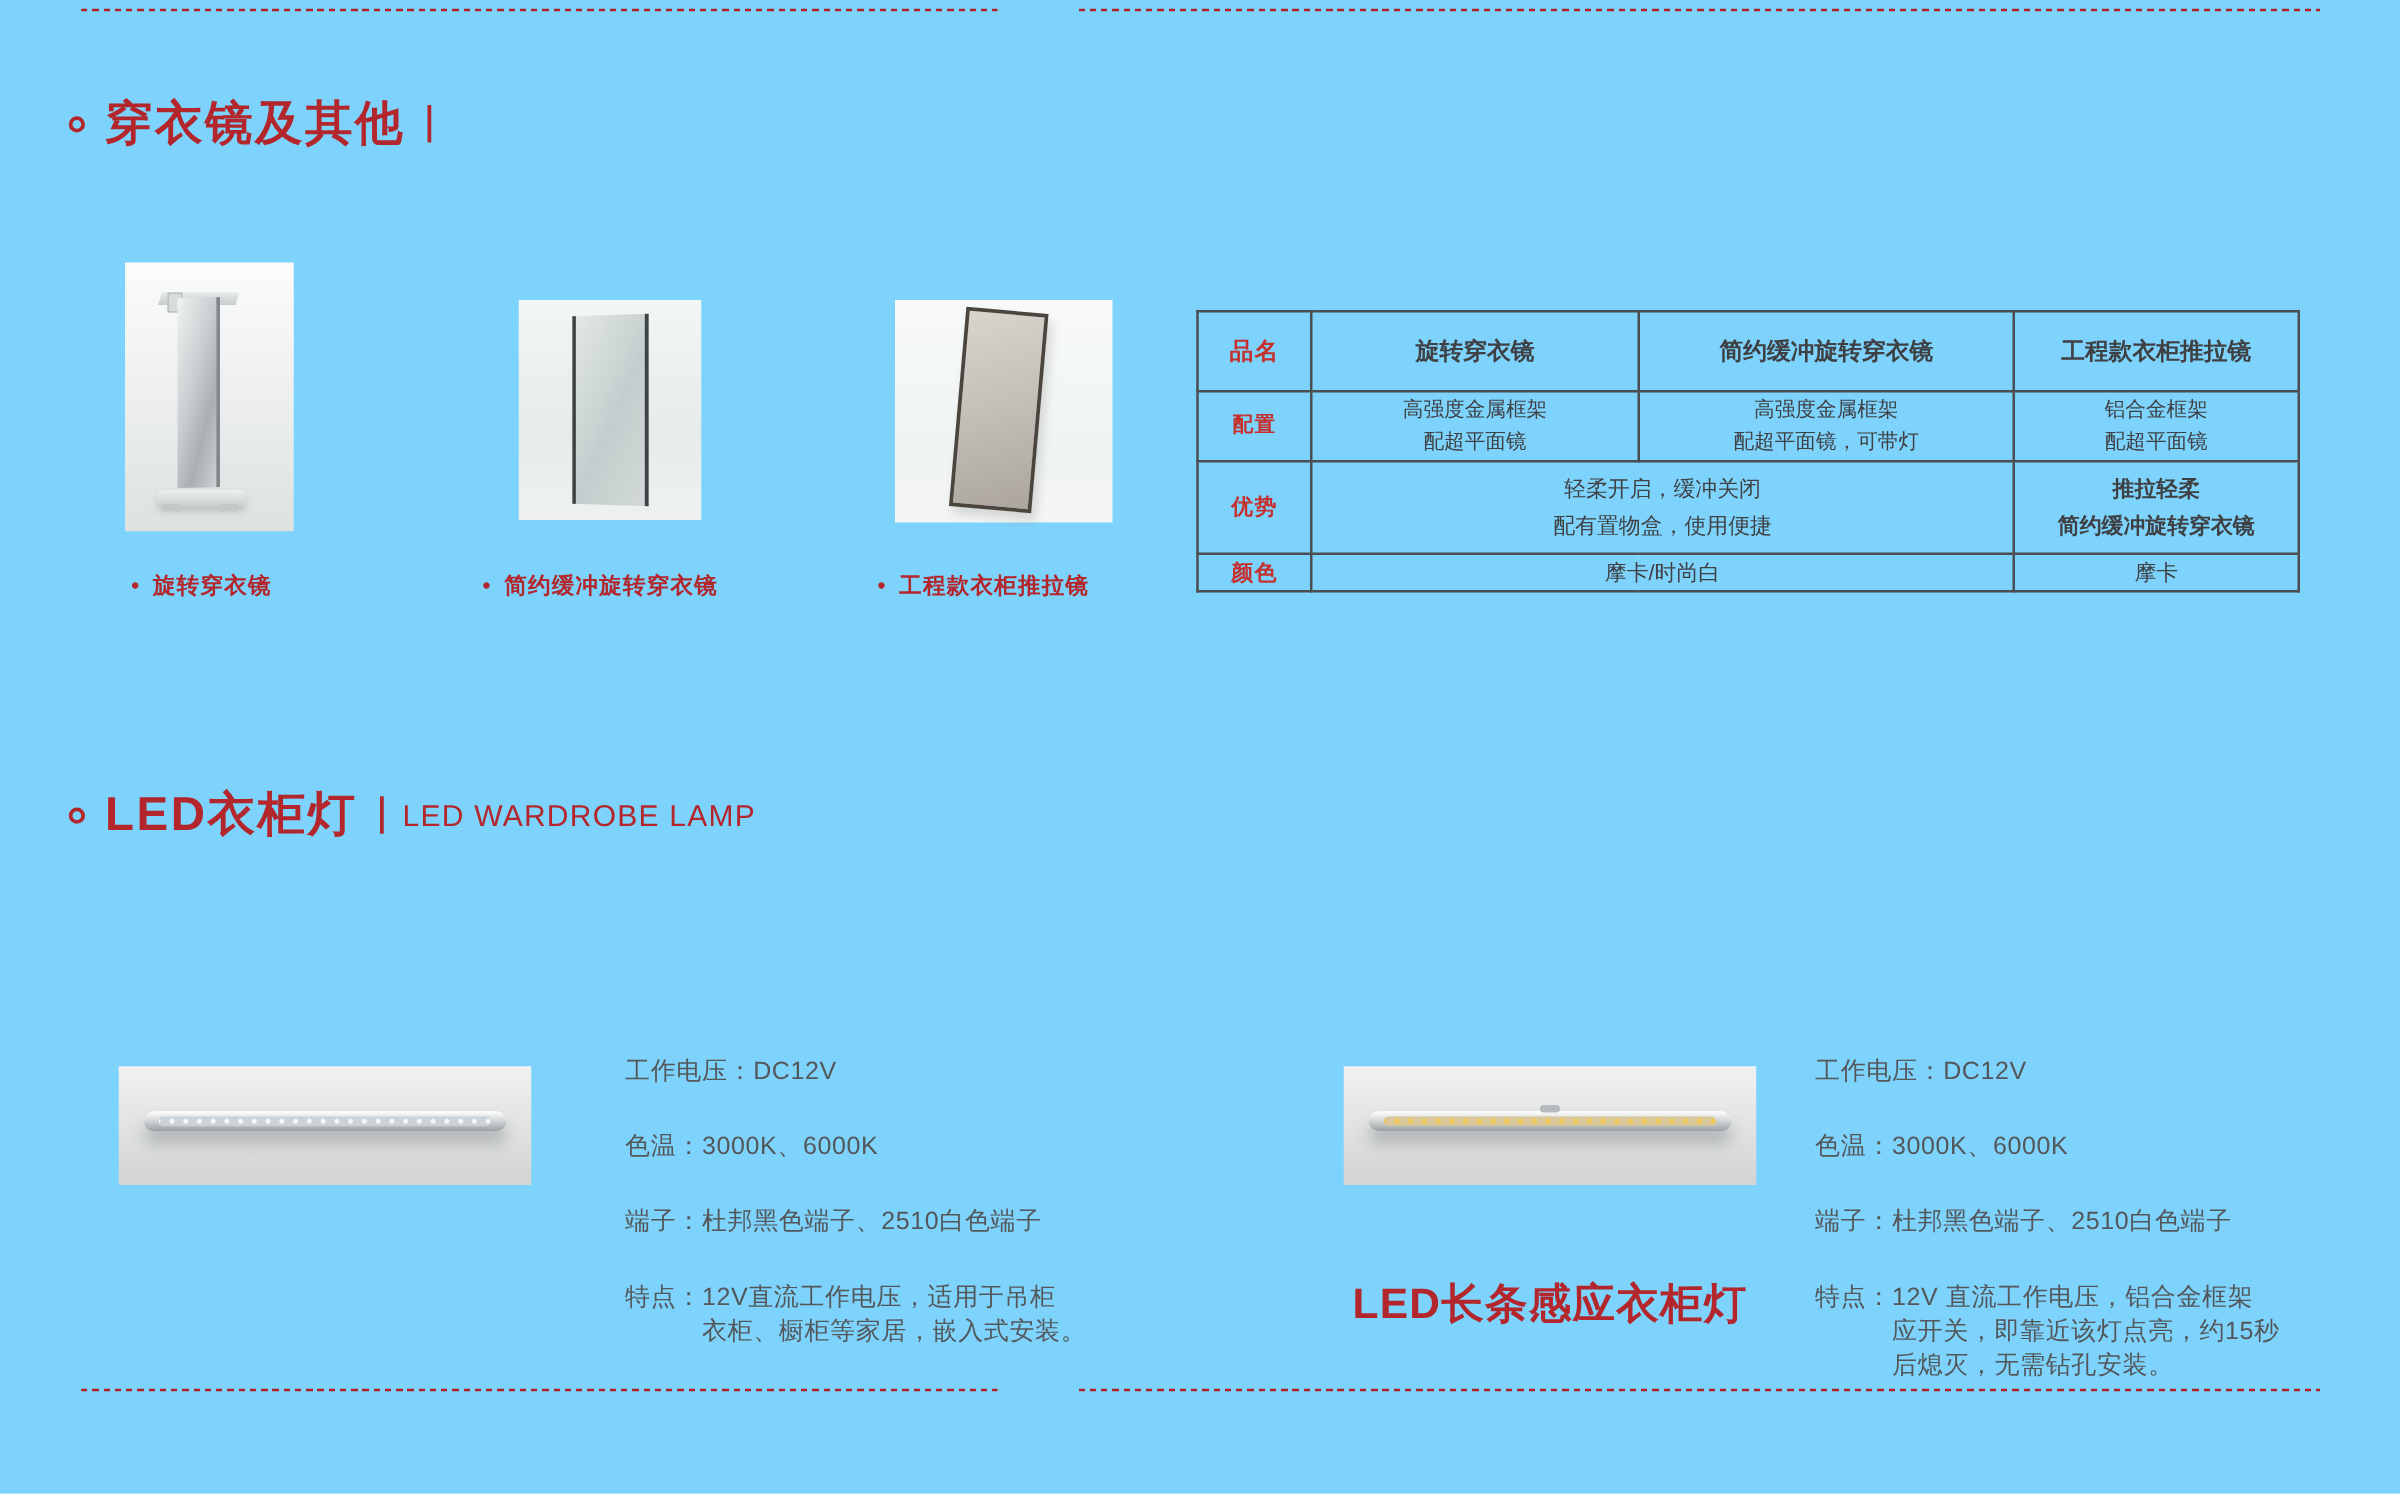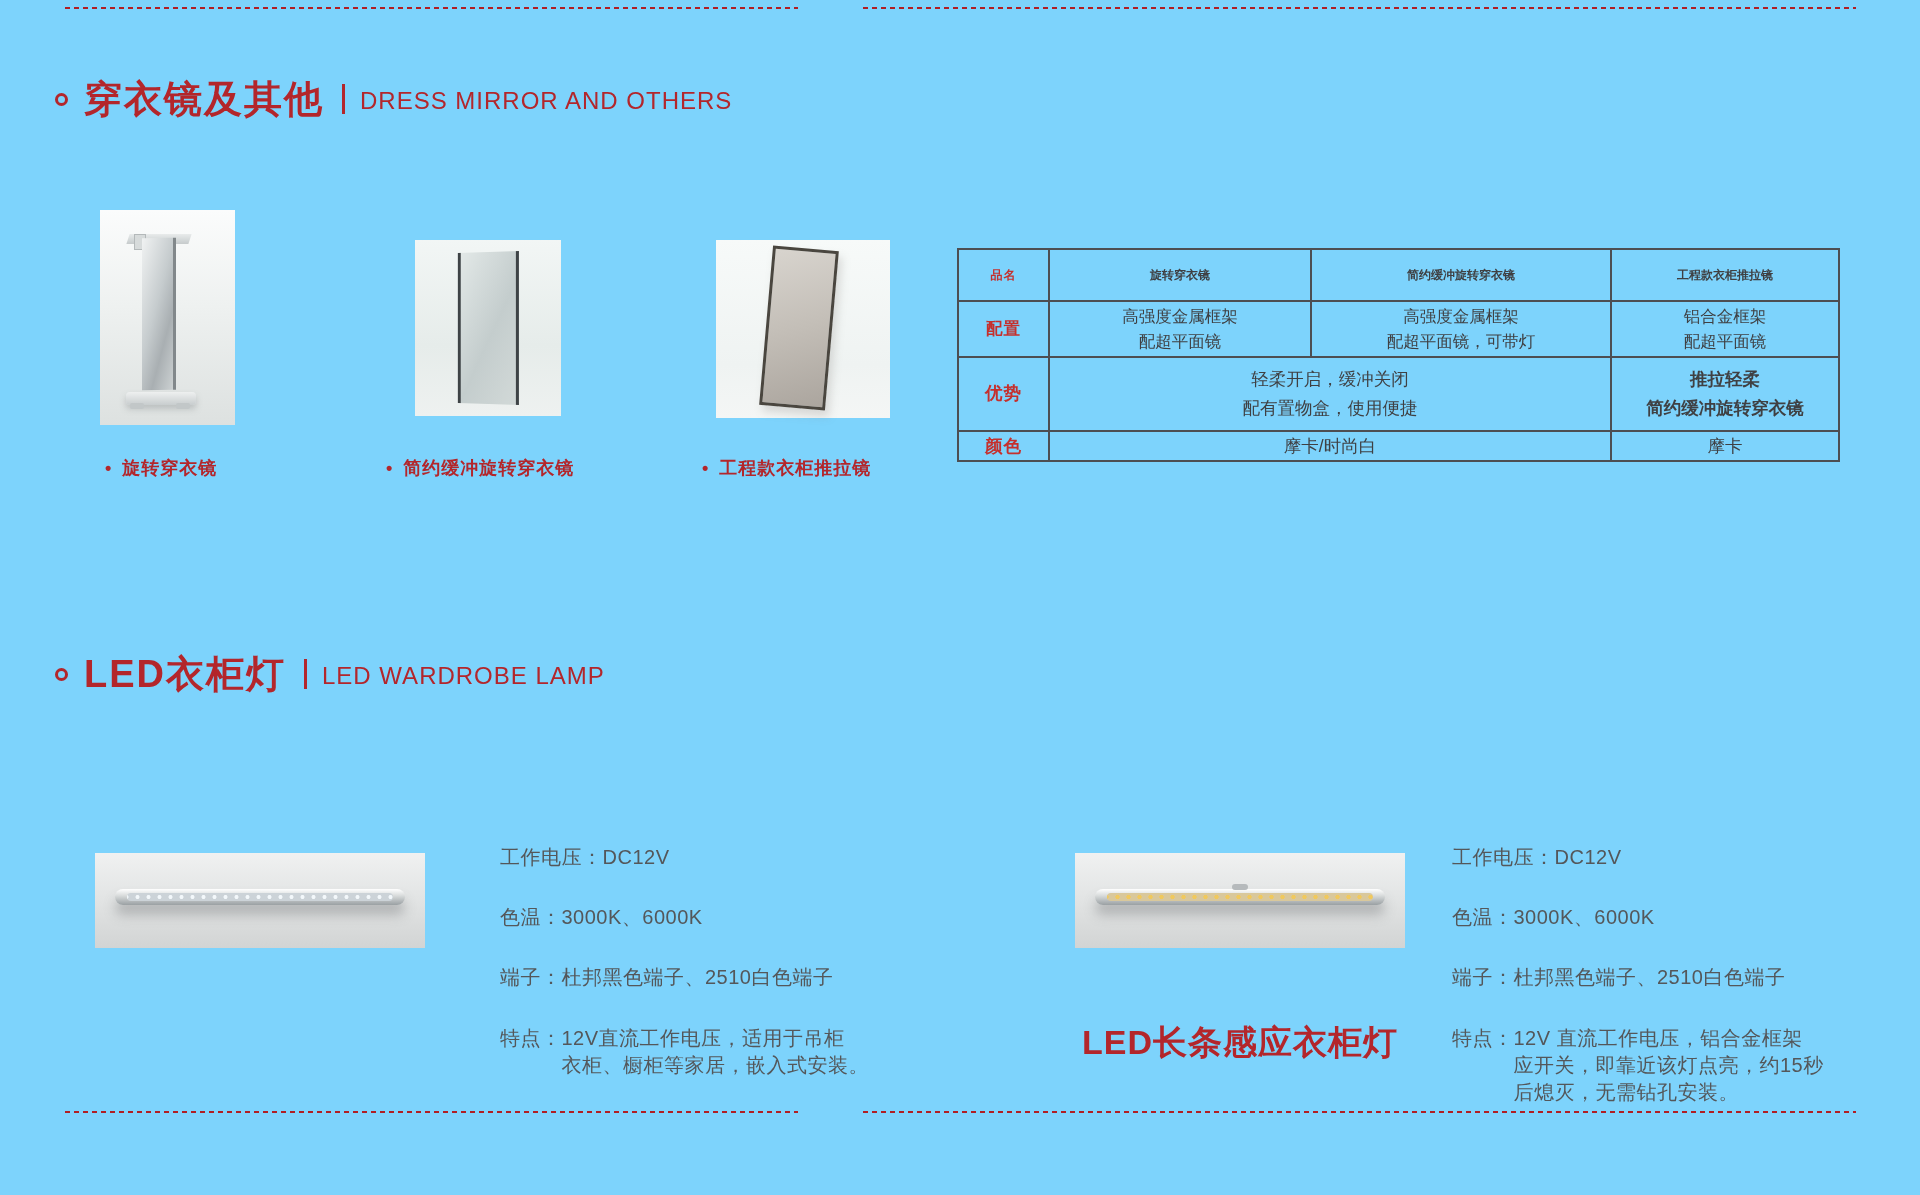--- a/index.html
+++ b/index.html
@@ -38,21 +38,21 @@
   .m3-panel{position:absolute;left:50px;top:8px;width:66px;height:160px;border:3px solid #4a463f;background:linear-gradient(160deg,#d8d4ce 0%,#c3beb7 50%,#aba59e 100%);transform:rotate(5deg);box-shadow:4px 6px 8px rgba(130,128,122,.25);}
 
   
   .prod-label{position:absolute;display:flex;align-items:center;color:var(--accent-red);font-size:18px;font-weight:700;letter-spacing:1px;}
   .prod-label .dot{font-size:18px;margin-right:10px;line-height:1;}
 
   
   #spec-table{position:absolute;left:957px;top:248px;width:881px;border-collapse:collapse;table-layout:fixed;color:var(--table-text);}
   #spec-table td,#spec-table th{border:2px solid var(--table-border);text-align:center;vertical-align:middle;padding:2px 6px;}
   #spec-table .rowlabel{color:#c5302d;font-size:19px;font-weight:600;letter-spacing:1px;}
-  #spec-table .r1 td{font-size:12px;font-weight:700;height:52px;}
+  #spec-table .r1 td{font-size:19px;font-weight:700;height:64px;}
   #spec-table .r2 td{font-size:16.5px;height:55px;line-height:1.5;}
   #spec-table .r3 td{font-size:17.5px;height:74px;line-height:1.65;}
   #spec-table .r4 td{font-size:17.5px;height:29px;}
   #spec-table .bold{font-weight:700;}
   .cellline{display:block;}
 
   
   .lamp-photo{position:absolute;background:linear-gradient(180deg,#f0f1f1 0%,#e3e5e5 45%,#d2d4d4 100%);}
   .lamp-bar{position:absolute;left:6%;right:6%;top:36px;height:16px;border-radius:8px;background:linear-gradient(180deg,#ffffff 0%,#dadddd 40%,#9aa0a3 100%);box-shadow:0 10px 12px rgba(96,101,104,.35);}
   .led-strip{position:absolute;left:12px;right:12px;top:4px;height:8px;border-radius:4px;background-color:#ccd3d8;background-image:radial-gradient(circle,#f3f8fb 1.7px,rgba(0,0,0,0) 2.3px);background-size:11px 8px;background-position:5px 50%;}
@@ -73,21 +73,20 @@
 
 <div id="page">
 
   <div class="dash" style="left:65px;top:7px;width:733px;"></div>
   <div class="dash" style="left:863px;top:7px;width:993px;"></div>
 
   <div class="heading" style="left:55px;top:80px;">
     <span class="ring"></span>
     <span class="h-zh">穿衣镜及其他</span>
     <span class="h-bar"></span>
-    <span class="h-en">DRESS MIRROR AND OTHERS</span>
   </div>
 
   <div class="photo photo-bg1" style="left:100px;top:210px;width:135px;height:215px;">
     <div class="m1-rail"></div>
     <div class="m1-cap"></div>
     <div class="m1-panel"></div>
     <div class="m1-base"></div>
     <div class="m1-foot" style="left:30px;"></div>
     <div class="m1-foot" style="left:76px;"></div>
   </div>
@@ -152,21 +151,21 @@
       </td>
     </tr>
     <tr class="r4">
       <td class="rowlabel">颜色</td>
       <td colspan="2">摩卡/时尚白</td>
       <td>摩卡</td>
     </tr>
   </tbody>
     </table>
 
-  <div class="heading" style="left:55px;top:655px;">
+  <div class="heading" style="left:55px;top:633px;">
     <span class="ring"></span>
     <span class="h-zh">LED衣柜灯</span>
     <span class="h-bar"></span>
     <span class="h-en">LED WARDROBE LAMP</span>
   </div>
 
   <div class="lamp-photo" style="left:95px;top:853px;width:330px;height:95px;">
     <div class="lamp-bar">
       <div class="led-strip"></div>
     </div>

